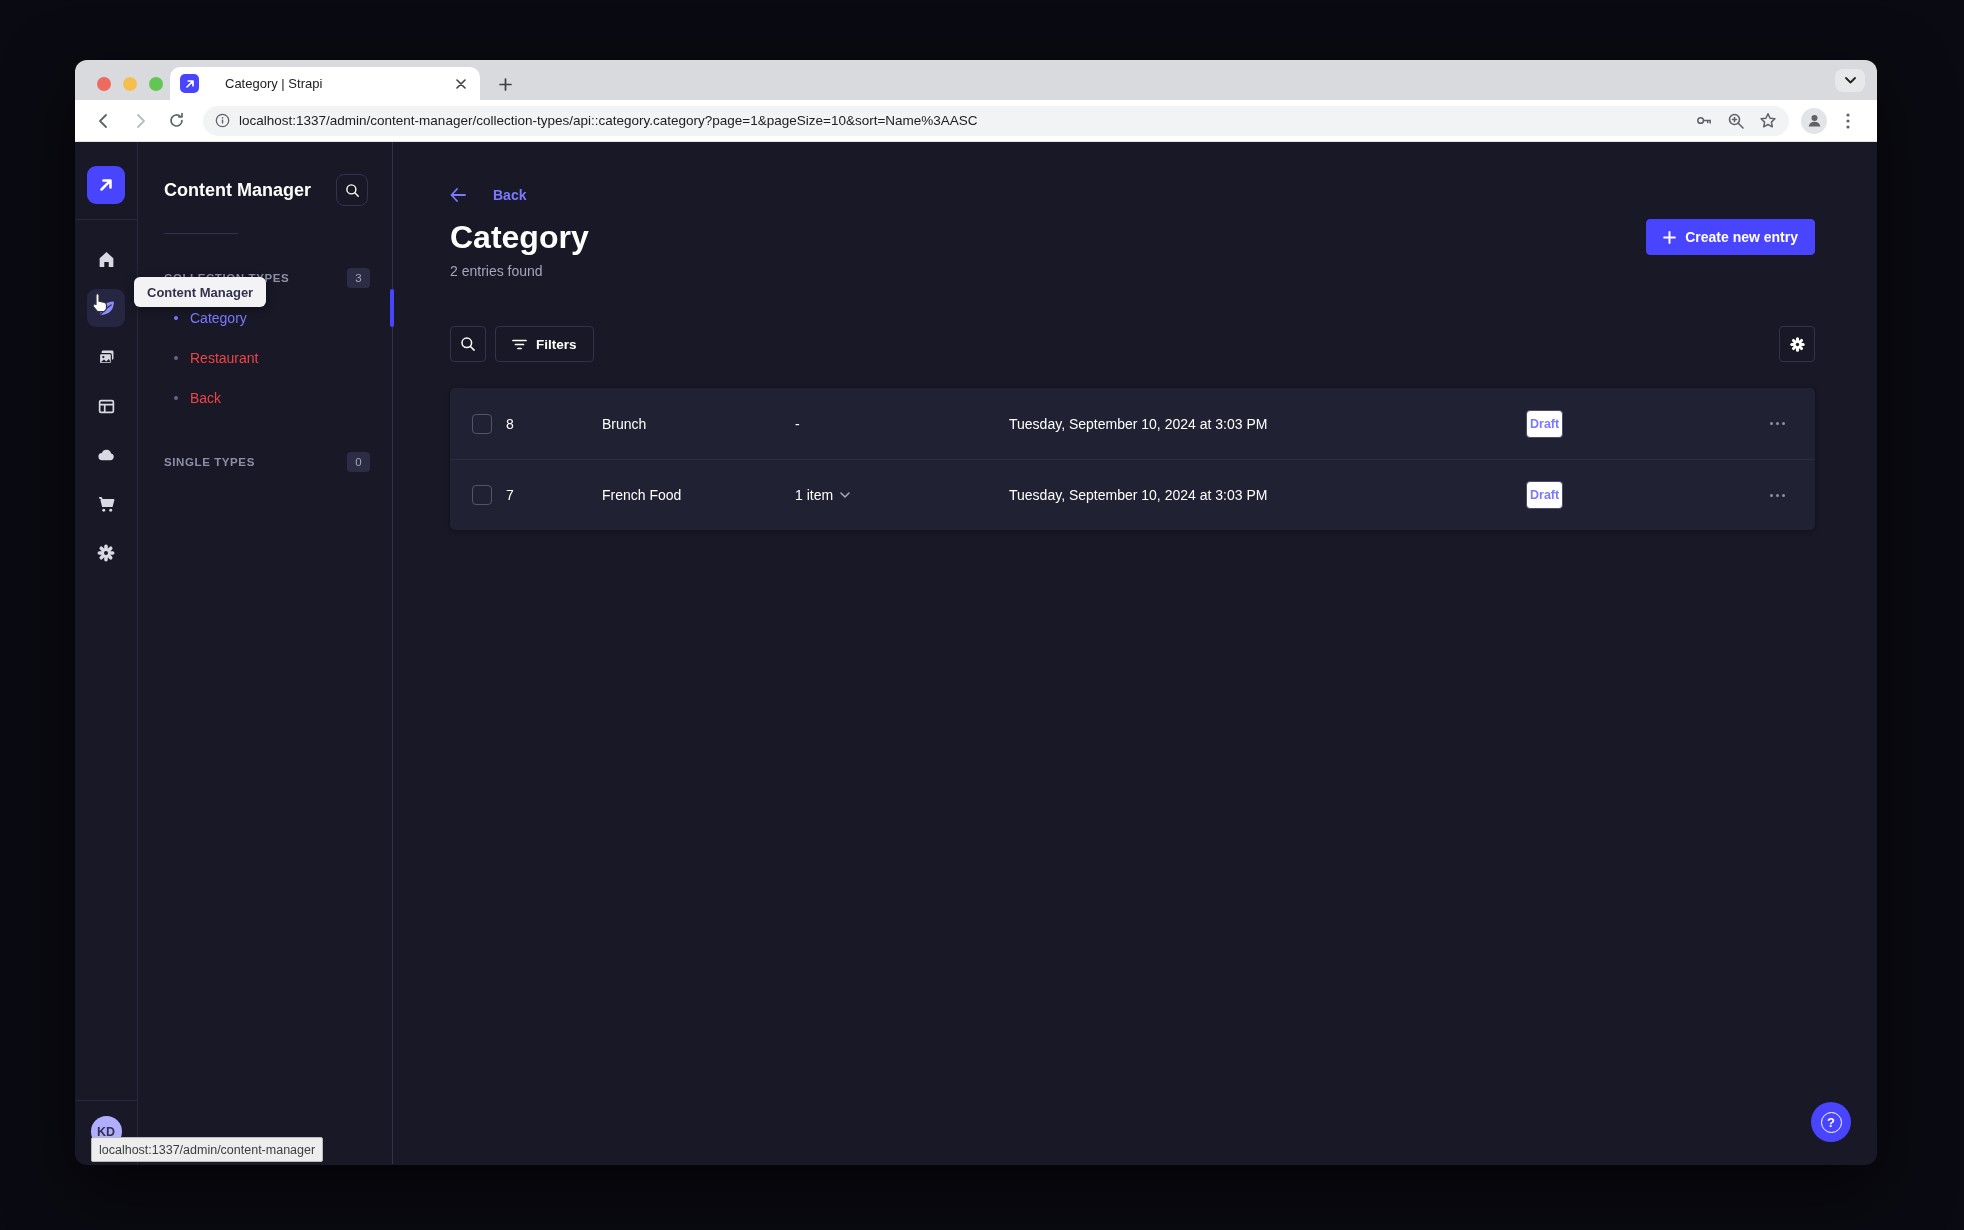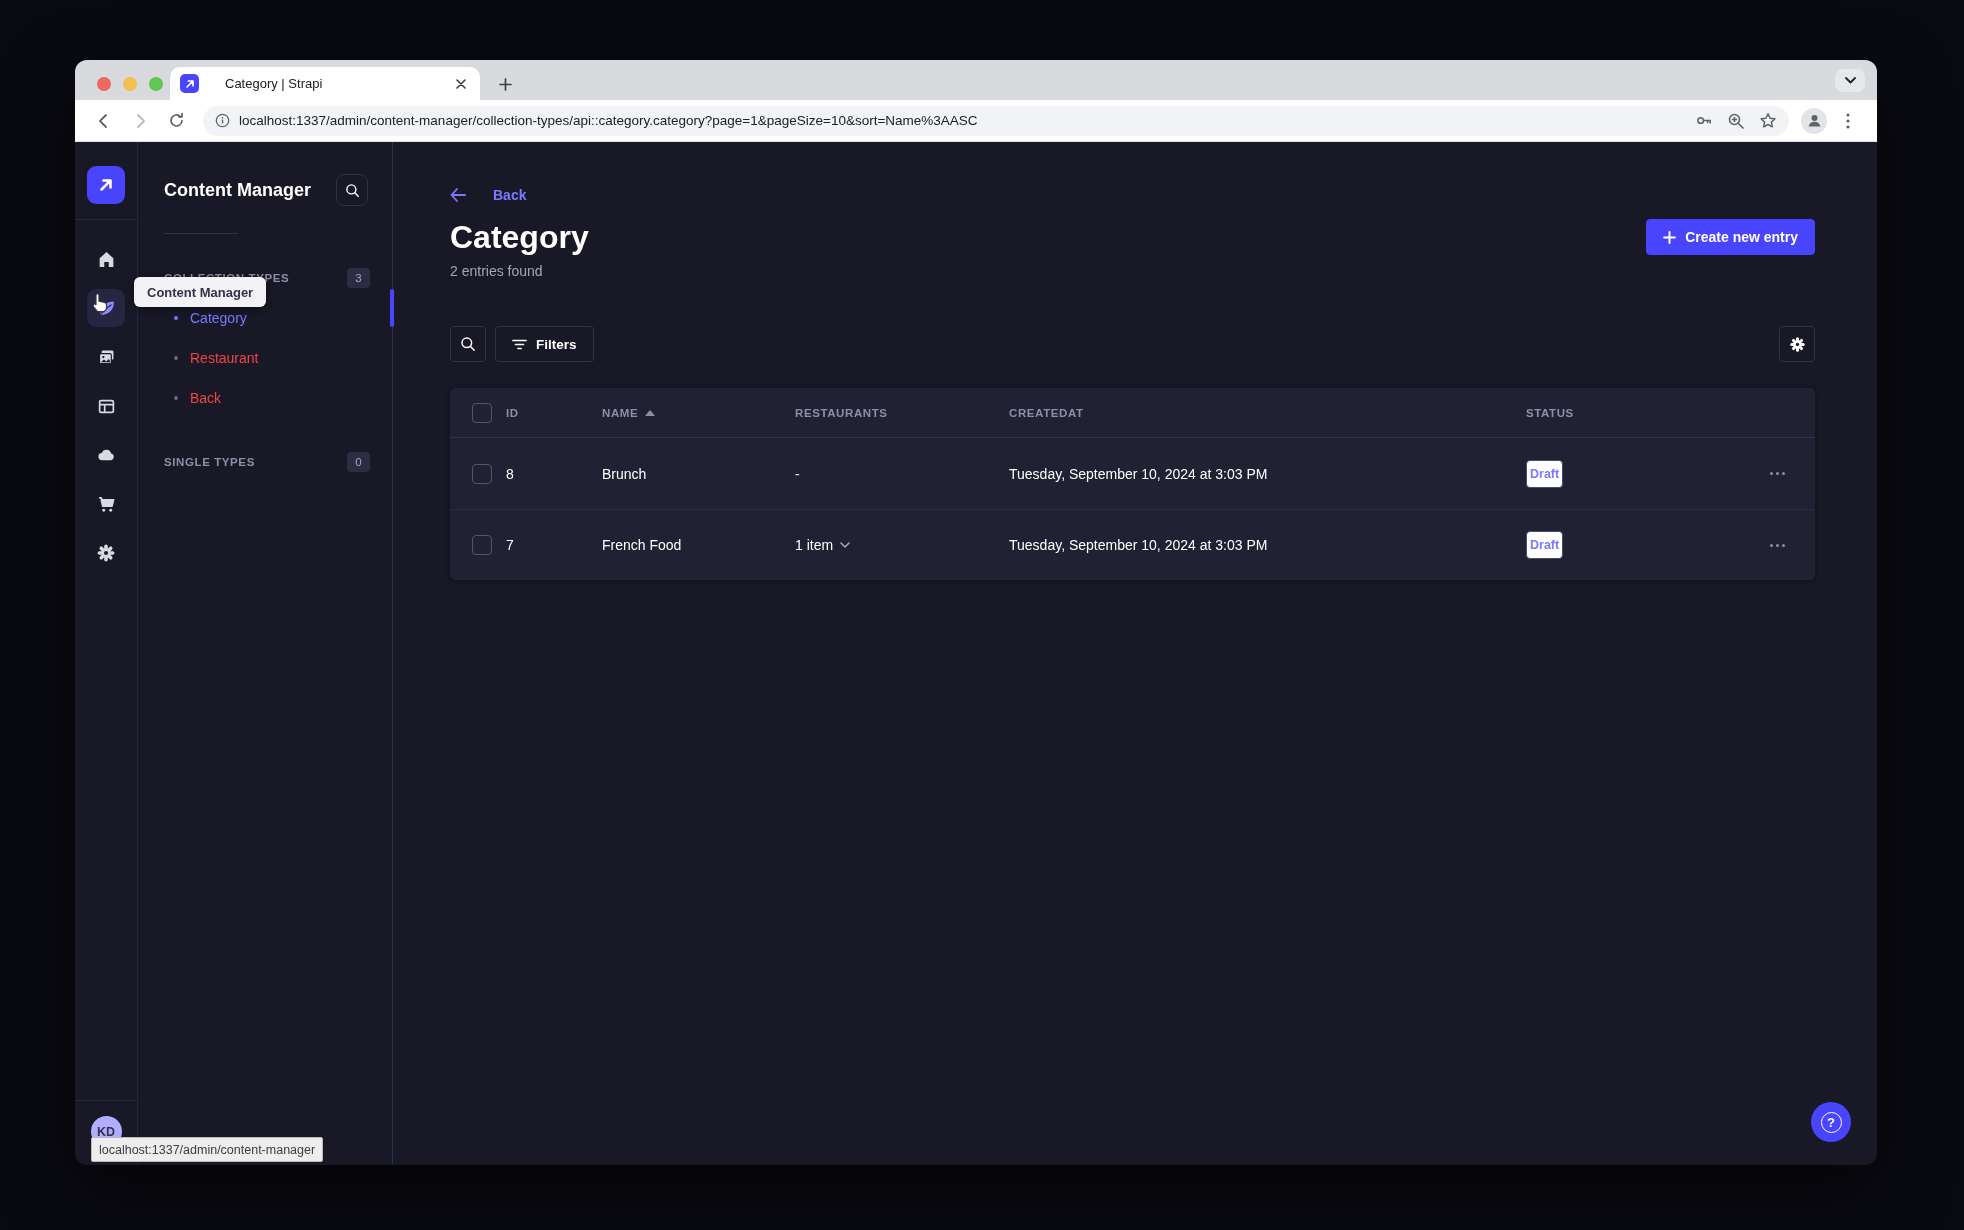--- a/index.html
+++ b/index.html
@@ -361,42 +361,20 @@
                 <rect x="8.2" y="1.5" width="3.6" height="17" rx="1.8" transform="rotate(90 10 10)"></rect>
                 <rect x="8.2" y="1.5" width="3.6" height="17" rx="1.8" transform="rotate(135 10 10)"></rect>
                 <circle cx="10" cy="10" r="4.6"></circle>
               </g>
               <circle cx="10" cy="10" r="2" fill="#212134"></circle>
             </svg>
         </div>
       </div>
 
       <div class="card">
-        <div class="tgrid thead">
-          <div class="cb-cell">
-              <div class="checkbox"></div>
-            </div>
-          <div class="th">
-              <span>ID</span>
-            </div>
-          <div class="th">
-              <span>NAME</span>
-              <span class="sort-asc"></span>
-            </div>
-          <div class="th">
-              <span>RESTAURANTS</span>
-            </div>
-          <div class="th">
-              <span>CREATEDAT</span>
-            </div>
-          <div class="th">
-              <span>STATUS</span>
-            </div>
-          <div></div>
-        </div>
 
         <div class="tgrid trow">
           <div class="cb-cell">
               <div class="checkbox"></div>
             </div>
           <div class="td">8</div>
           <div class="td">Brunch</div>
           <div class="td">-</div>
           <div class="td">Tuesday, September 10, 2024 at 3:03 PM</div>
           <div class="td">

